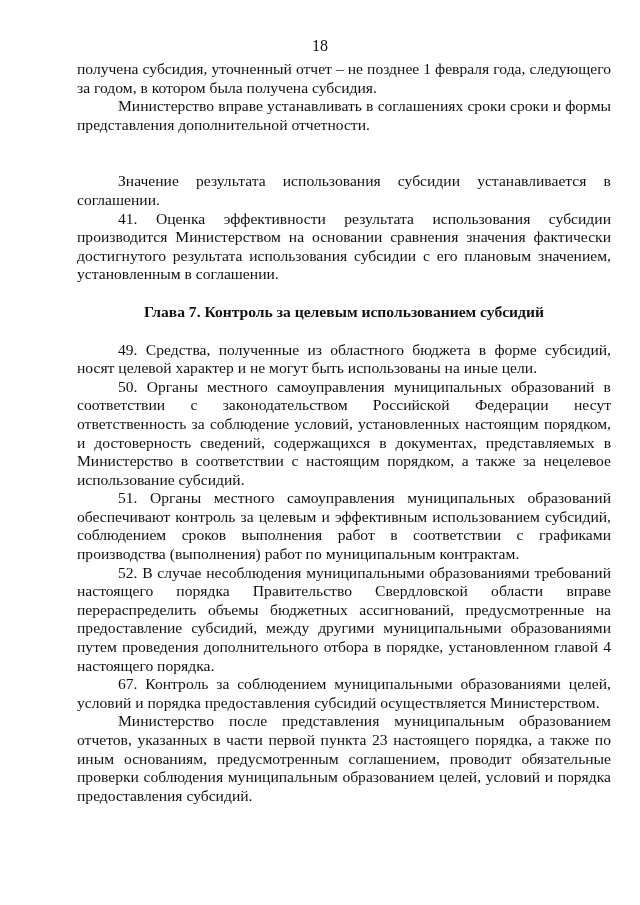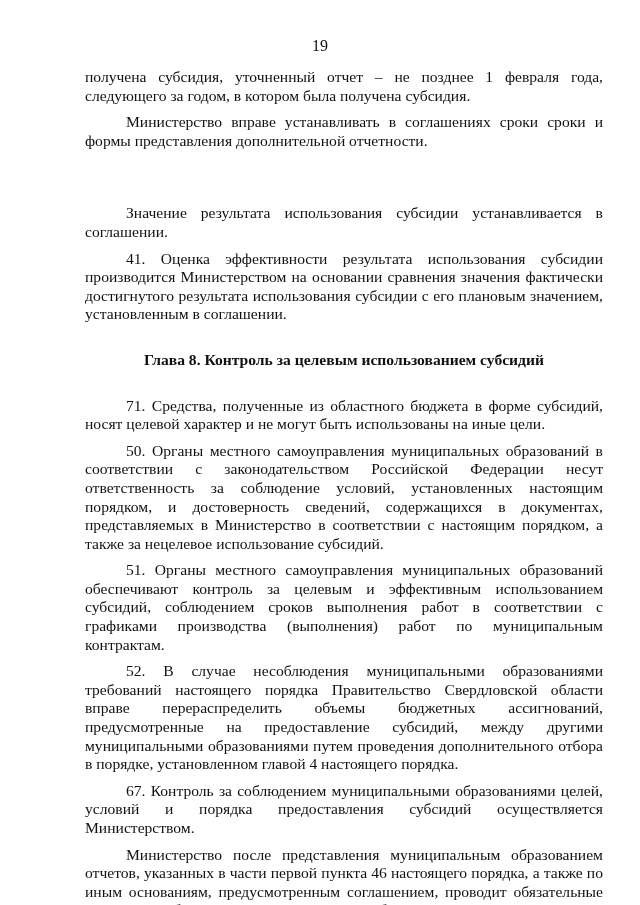--- a/index.html
+++ b/index.html
@@ -10,49 +10,49 @@
     font-family: "Liberation Serif", serif;
   }
   .page-number {
     position: absolute; top: 37px; left: 0; width: 640px; text-align: center;
     font-size: 16px; line-height: 18px;
   }
   .body {
     position: absolute; left: 77px; top: 60px; width: 534px;
     font-size: 15.6px; line-height: 18.6px;
   }
-  .body p { margin: 8px; text-align: justify; }
+  .body p { margin: 0; text-align: justify; }
   .body p.indent { text-indent: 41px; }
   .body p.cont { text-indent: 0; }
   h2.chapter {
     margin: 0; font-size: 15.6px; line-height: 18.6px; font-weight: bold; text-align: center;
   }
   .gap-before-h { height: 19px; }
   .gap-after-h { height: 19px; }
 </style>
 </head>
 <body>
 
 <div class="page">
-  <div class="page-number">19</div>
+  <div class="page-number">18</div>
 
   <div class="body">
     <p class="cont">получена субсидия, уточненный отчет – не позднее 1 февраля года, следующего за годом, в котором была получена субсидия.</p>
     <p class="indent">Министерство вправе устанавливать в соглашениях сроки сроки и формы представления дополнительной отчетности.</p>
 
     <div class="gap-before-h"></div>
     <div class="gap-after-h"></div>
 
     <p class="indent">Значение результата использования субсидии устанавливается в соглашении.</p>
     <p class="indent">41. Оценка эффективности результата использования субсидии производится Министерством на основании сравнения значения фактически достигнутого результата использования субсидии с его плановым значением, установленным в соглашении.</p>
 
     <div class="gap-before-h"></div>
-    <h2 class="chapter">Глава 8. Контроль за целевым использованием субсидий</h2>
+    <h2 class="chapter">Глава 7. Контроль за целевым использованием субсидий</h2>
     <div class="gap-after-h"></div>
 
-    <p class="indent">71. Средства, полученные из областного бюджета в форме субсидий, носят целевой характер и не могут быть использованы на иные цели.</p>
+    <p class="indent">49. Средства, полученные из областного бюджета в форме субсидий, носят целевой характер и не могут быть использованы на иные цели.</p>
     <p class="indent">50. Органы местного самоуправления муниципальных образований в соответствии с законодательством Российской Федерации несут ответственность за соблюдение условий, установленных настоящим порядком, и достоверность сведений, содержащихся в документах, представляемых в Министерство в соответствии с настоящим порядком, а также за нецелевое использование субсидий.</p>
     <p class="indent">51. Органы местного самоуправления муниципальных образований обеспечивают контроль за целевым и эффективным использованием субсидий, соблюдением сроков выполнения работ в соответствии с графиками производства (выполнения) работ по муниципальным контрактам.</p>
     <p class="indent">52. В случае несоблюдения муниципальными образованиями требований настоящего порядка Правительство Свердловской области вправе перераспределить объемы бюджетных ассигнований, предусмотренные на предоставление субсидий, между другими муниципальными образованиями путем проведения дополнительного отбора в порядке, установленном главой 4 настоящего порядка.</p>
     <p class="indent">67. Контроль за соблюдением муниципальными образованиями целей, условий и порядка предоставления субсидий осуществляется Министерством.</p>
-    <p class="indent">Министерство после представления муниципальным образованием отчетов, указанных в части первой пункта 46 настоящего порядка, а также по иным основаниям, предусмотренным соглашением, проводит обязательные проверки соблюдения муниципальным образованием целей, условий и порядка предоставления субсидий.</p>
+    <p class="indent">Министерство после представления муниципальным образованием отчетов, указанных в части первой пункта 23 настоящего порядка, а также по иным основаниям, предусмотренным соглашением, проводит обязательные проверки соблюдения муниципальным образованием целей, условий и порядка предоставления субсидий.</p>
   </div>
 </div>
 
 </body></html>

